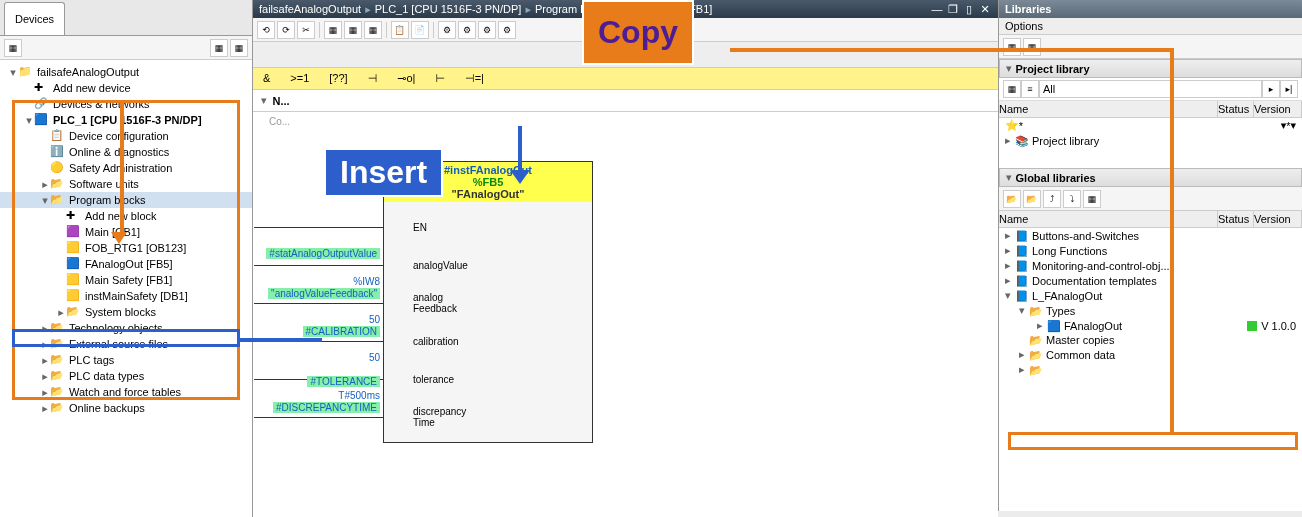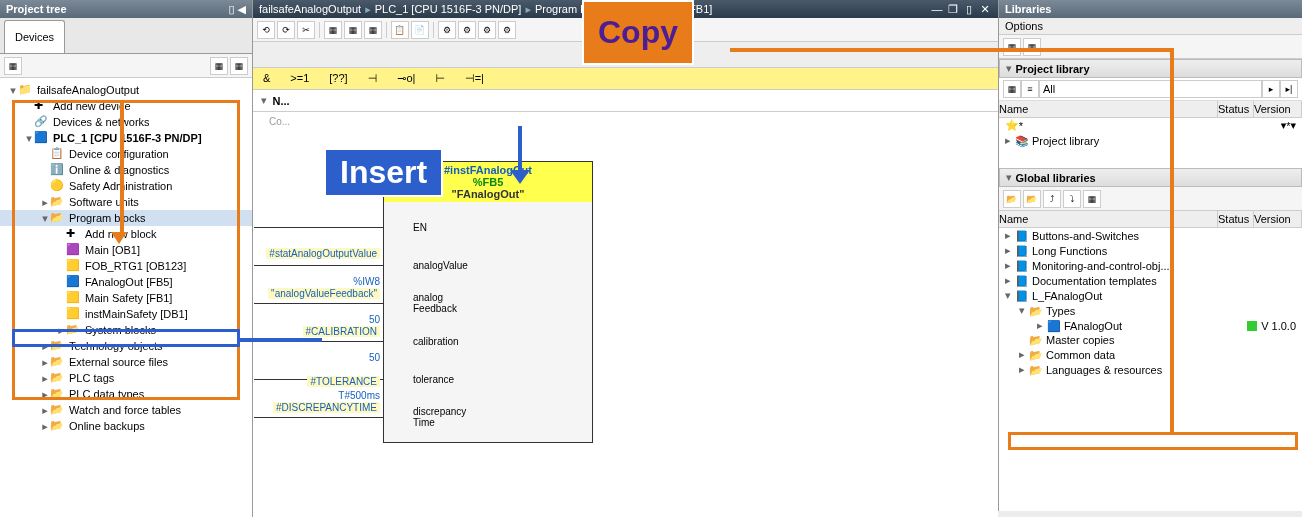--- a/index.html
+++ b/index.html
@@ -31,21 +31,21 @@
 .block-area { position: relative; padding: 20px 10px; background: #fff; height: 400px; }
 .fb-block { position: absolute; left: 130px; top: 30px; width: 210px; background: #f5f5f5; border: 1px solid #333; }
 .fb-header { background: #ffff4d; text-align: center; padding: 2px; }
 .fb-title1 { color: #1560bd; font-weight: bold; }
 .fb-title2 { color: #0a8a0a; font-weight: bold; }
 .fb-title3 { color: #333; font-weight: bold; }
 .fb-body { padding: 6px 0; }
 .fb-pin { display: flex; align-items: center; position: relative; height: 38px; }
 .fb-pin .label { position: absolute; left: 4px; font-size: 10px; padding-left: 25px; }
 .fb-wire { position: absolute; left: -130px; width: 130px; height: 1px; background: #333; top: 50%; }
-.fb-input-tag { position: absolute; right: 212px; background: #fef9c3; padding: 0 3px; color: #1560bd; text-align: right; font-size: 10px; white-space: nowrap; }
+.fb-input-tag { position: absolute; right: 212px; background: #86efac; padding: 0 3px; color: #1560bd; text-align: right; font-size: 10px; white-space: nowrap; }
 .fb-input-val { position: absolute; right: 212px; color: #1560bd; font-size: 10px; text-align: right; }
 
 .section-hdr { background: linear-gradient(#eee,#ddd); border: 1px solid #bbb; padding: 2px 6px; display: flex; align-items: center; gap: 4px; cursor: pointer; }
 .section-hdr .exp { color: #666; }
 .grid-hdr { display: flex; background: #eee; border-bottom: 1px solid #ccc; font-size: 10px; }
 .grid-hdr > div { padding: 2px 0; border-right: 1px solid #ccc; }
 .col-name { flex: 1; } .col-status { width: 36px; } .col-ver { width: 48px; }
 
 .lib-tree { font-size: 11px; }
 .lib-item { padding: 1px 6px; display: flex; align-items: center; cursor: pointer; }
@@ -72,24 +72,20 @@
 .win-ctrl { display:flex; gap:2px; }
 .win-ctrl span { width:14px; text-align:center; cursor:pointer; color:#fff; }
 .filter-row { display:flex; padding:2px 4px; background:#fff; border-bottom:1px solid #ddd; }
 .filter-row input { flex:1; border:1px solid #ccc; padding:1px 3px; font-size:11px; }
 .status-sq { display:inline-block; width:10px; height:10px; background:#3c3; margin:0 4px; }
 </style>
 </head>
 <body>
 
 <div class="left-panel">
-  <div class="panel-header">
-    <span class="title">Project tree</span>
-    <span>▯ ◀</span>
-  </div>
   <div class="tab-bar">
     <span class="tab">Devices</span>
   </div>
   <div class="toolbar">
     <span class="tb-btn">▦</span>
     <div style="flex:1"></div>
     <span class="tb-btn">▦</span>
     <span class="tb-btn">▦</span>
   </div>
   <div class="tree">
@@ -396,21 +392,20 @@
         <span class="txt">Master copies</span>
       </div>
     <div class="lib-item" style="padding-left:20px">
         <span class="exp">▸</span>
         <span class="lib-icon">📂</span>
         <span class="txt">Common data</span>
       </div>
     <div class="lib-item" style="padding-left:20px">
         <span class="exp">▸</span>
         <span class="lib-icon">📂</span>
-        <span class="txt">Languages &amp; resources</span>
       </div>
   </div>
 </div>
 
 <div class="overlay-copy">Copy</div>
 <div class="overlay-insert">Insert</div>
 <div class="orange-box1"></div>
 <div class="blue-box1"></div>
 <div class="orange-box2"></div>
 <div class="blue-arrow-down"></div>

